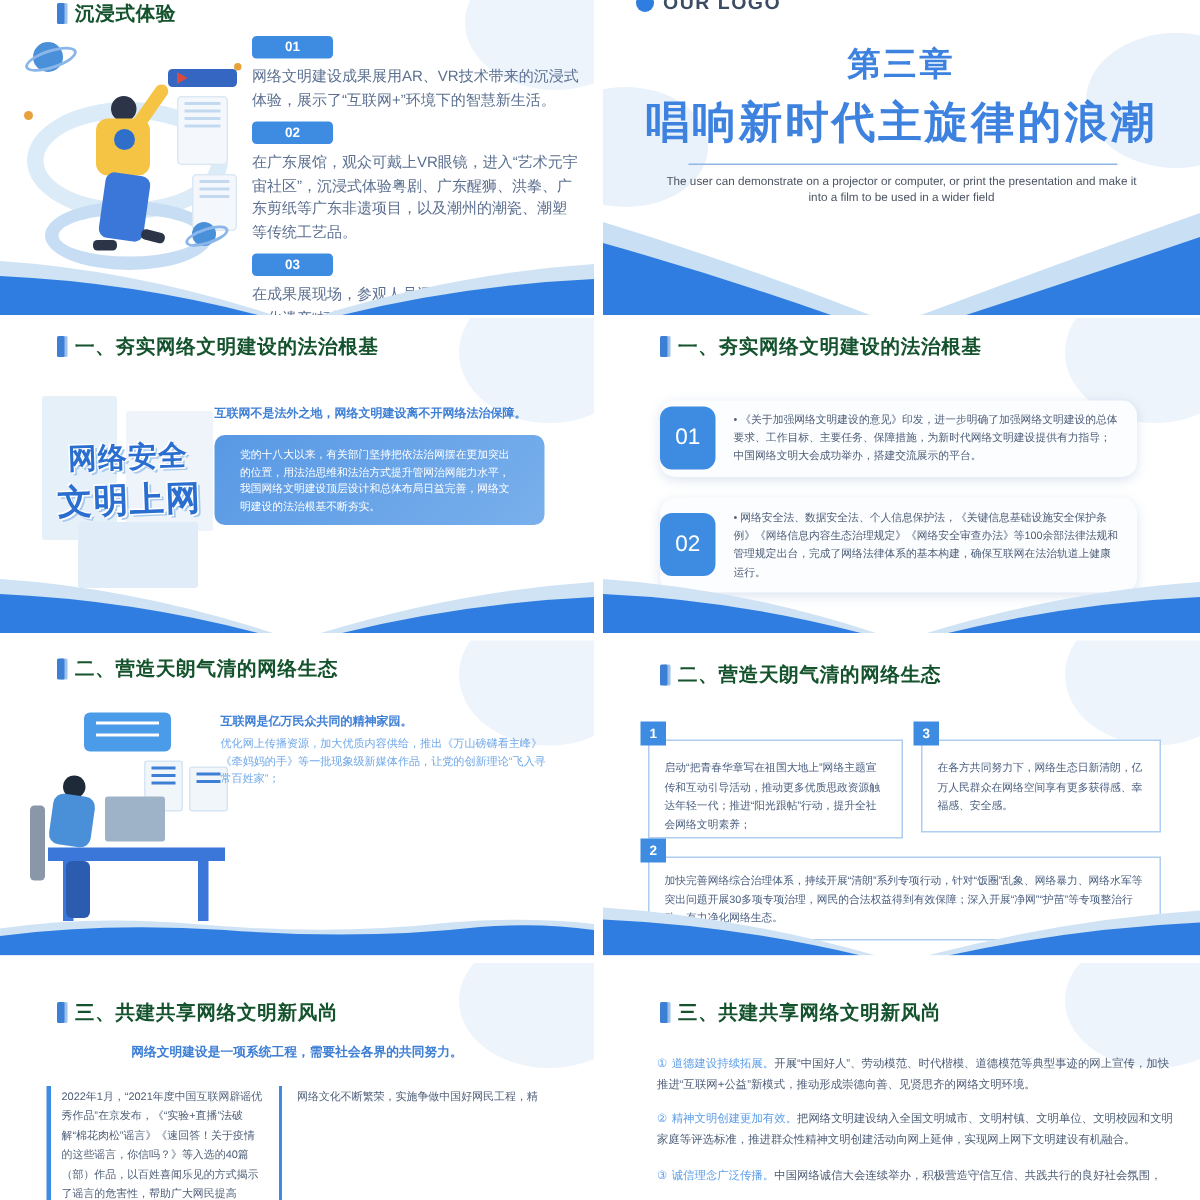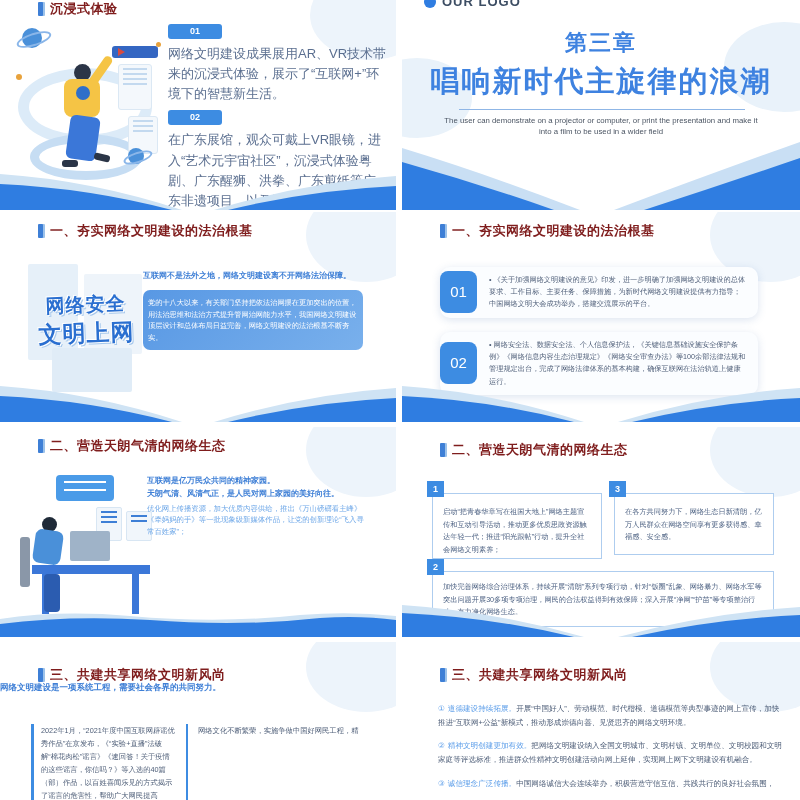--- a/index.html
+++ b/index.html
@@ -12,30 +12,30 @@
   .s3 { left:0;   top:212px; width:396px; height:210px; }
   .s4 { left:402px;top:212px; width:398px; height:210px; }
   .s5 { left:0;   top:427px; width:396px; height:210px; }
   .s6 { left:402px;top:427px; width:398px; height:210px; }
   .s7 { left:0;   top:642px; width:396px; height:210px; }
   .s8 { left:402px;top:642px; width:398px; height:210px; }
 
   .cloud { position:absolute; background:#edf4fb; border-radius:50%; }
 
   .stitle { position:absolute; left:26px; display:flex; align-items:center; font-weight:bold;
-            font-size:13px; color:#7f1d1d; letter-spacing:.5px; white-space:nowrap;padding-left:12px; }
+            font-size:13px; color:#14532d; letter-spacing:.5px; white-space:nowrap;padding-left:12px; }
   .tbar { display:inline-block; width:5px; height:14px; background:#3e7fd6; border-radius:1px;
           margin-right:7px; box-shadow:2px 0 0 #9cc2ea; }
 
   
   .s1 .stitle { top:12px; }
   .s1 .items { position:absolute; left:168px; top:36px; width:219px; }
   .nbadge { width:54px; height:15px; background:#3d8ce2; border-radius:3px; color:#fff;
             font-size:9px; font-weight:bold; text-align:center; line-height:15px; margin-bottom:5px; }
-  .s1 .items p { font-size:13px; line-height:1.55; color:#5b6f90; margin:0 0 6px; }
+  .s1 .items p { font-size:10px; line-height:1.55; color:#5b6f90; margin:0 0 6px; }
   .illu1 { position:absolute; left:16px; top:42px; width:150px; height:158px; }
   .ring { position:absolute; border-radius:50%; }
   .r1a { left:2px; top:38px; width:134px; height:78px; border:11px solid #dcebf8; }
   .r1b { left:14px; top:104px; width:112px; height:46px; border:9px solid #c6ddf3; }
   .doc { position:absolute; background:#f4f8fc; border:1px solid #dbe8f4; border-radius:3px; }
   .doc i { display:block; height:2px; background:#c3d9ef; margin:3px 4px 0; }
   .planet { position:absolute; background:#4a90d9; border-radius:50%; }
   .planet::after { content:""; position:absolute; border:2px solid #8ab6e9; border-radius:50%;
                    width:160%; height:46%; top:27%; left:-30%; transform:rotate(-18deg); }
   .dot { position:absolute; border-radius:50%; }
@@ -69,21 +69,21 @@
   .s3 .stitle { top:10px; }
   .illu3 { position:absolute; left:22px; top:52px; width:128px; height:130px; }
   .sk { position:absolute; background:#e6f0f9; border-radius:2px; }
   .bubble-text { position:absolute; left:4px; top:28px; width:120px; text-align:center;
                  font-weight:bold; color:#2a6fd0; transform:rotate(-2deg);
                  text-shadow:1px 1px 0 #fff,-1px -1px 0 #fff,2px 2px 0 #a6c8ec; }
   .bt1 { font-size:19px; letter-spacing:1px; }
   .bt2 { font-size:23px; letter-spacing:1px; }
   .s3 .rcol { position:absolute; left:143px; top:58px; width:220px; }
   .s3 .lead { font-size:8px; font-weight:bold; color:#3e7fd6; margin-bottom:9px; }
-  .bluebox { border-radius:7px; padding:7px 5px; color:#fff; font-size:7.2px; line-height:1.6;
+  .bluebox { border-radius:7px; padding:7px 17px; color:#fff; font-size:7.2px; line-height:1.6;
              margin-bottom:9px; }
   .bb1 { background:linear-gradient(135deg,#5898e4,#79b0ec); }
   .bb2 { background:linear-gradient(135deg,#8abdf0,#a8cef4); }
 
   
   .s4 .stitle { top:10px; }
   .card { position:absolute; left:38px; right:42px; background:#fbfdff; border-radius:10px;
           box-shadow:0 2px 8px rgba(80,120,180,.2); padding:7px 11px 7px 49px; min-height:45px; }
   .c1 { top:55px; } .c2 { top:120px; }
   .cnum { position:absolute; left:0; top:50%; transform:translateY(-50%); width:37px; height:42px;
@@ -118,21 +118,21 @@
   .obox { position:absolute; background:#fff; border:1px solid #aecdef; padding:9px 10px;
           font-size:7.2px; line-height:1.75; color:#4a5f80; }
   .obox .tag { position:absolute; left:-6px; top:-13px; width:17px; height:16px; background:#3d8ce2;
                color:#fff; font-size:9px; font-weight:bold; text-align:center; line-height:16px; }
   .ob1 { left:30px;  top:66px;  width:170px; height:66px; padding-top:12px; }
   .ob3 { left:212px; top:66px;  width:160px; height:62px; padding-top:12px; }
   .ob2 { left:30px;  top:144px; width:342px; height:56px; }
 
   
   .s7 .stitle { top:24px; }
-  .s7 .lead { position:absolute; left:0; top:40px; width:100%; text-align:left;
+  .s7 .lead { position:absolute; left:0; top:54px; width:100%; text-align:center;
               font-size:8.5px; font-weight:bold; color:#3e7fd6; }
   .s7 .accent { position:absolute; left:31px; top:82px; width:3px; height:130px; background:#3d8ce2; }
   .s7 .divider { position:absolute; left:186px; top:82px; width:2px; height:130px; background:#3d8ce2; }
   .s7 .col1 { position:absolute; left:41px; top:83px; width:136px; }
   .s7 .col2 { position:absolute; left:198px; top:83px; width:172px; }
   .s7 p { font-size:7.3px; line-height:1.78; color:#4e5e78; margin-bottom:8px; }
 
   
   .s8 .stitle { top:24px; }
   .s8 .list { position:absolute; left:36px; top:60px; width:346px; }
@@ -288,21 +288,20 @@
       <div class="chair"></div>
       <div class="p5head"></div>
       <div class="p5body"></div>
       <div class="desk"></div>
       <div class="dleg1"></div>
       <div class="dleg2"></div>
       <div class="p5leg"></div>
     </div>
     <div class="rcol">
       <div class="lead">互联网是亿万民众共同的精神家园。</div>
-      <div class="lead">天朗气清、风清气正，是人民对网上家园的美好向往。</div>
       <div class="light">优化网上传播资源，加大优质内容供给，推出《万山磅礴看主峰》《牵妈妈的手》等一批现象级新媒体作品，让党的创新理论“飞入寻常百姓家”；</div>
     </div>
     <svg class="wave" height="30" viewBox="0 0 396 30" preserveAspectRatio="none">
       <path d="M0,12 Q60,3 130,9 Q220,17 300,8 Q350,4 396,9 L396,30 L0,30 Z" fill="#cfe3f4"></path>
       <path d="M0,17 Q70,8 150,13 Q240,20 320,11 Q360,8 396,13 L396,30 L0,30 Z" fill="#2f7de1"></path>
     </svg>
   </div>
 
   <div class="slide s6">
     <div class="cloud" style="right:-30px; top:-24px; width:120px; height:94px;"></div>

